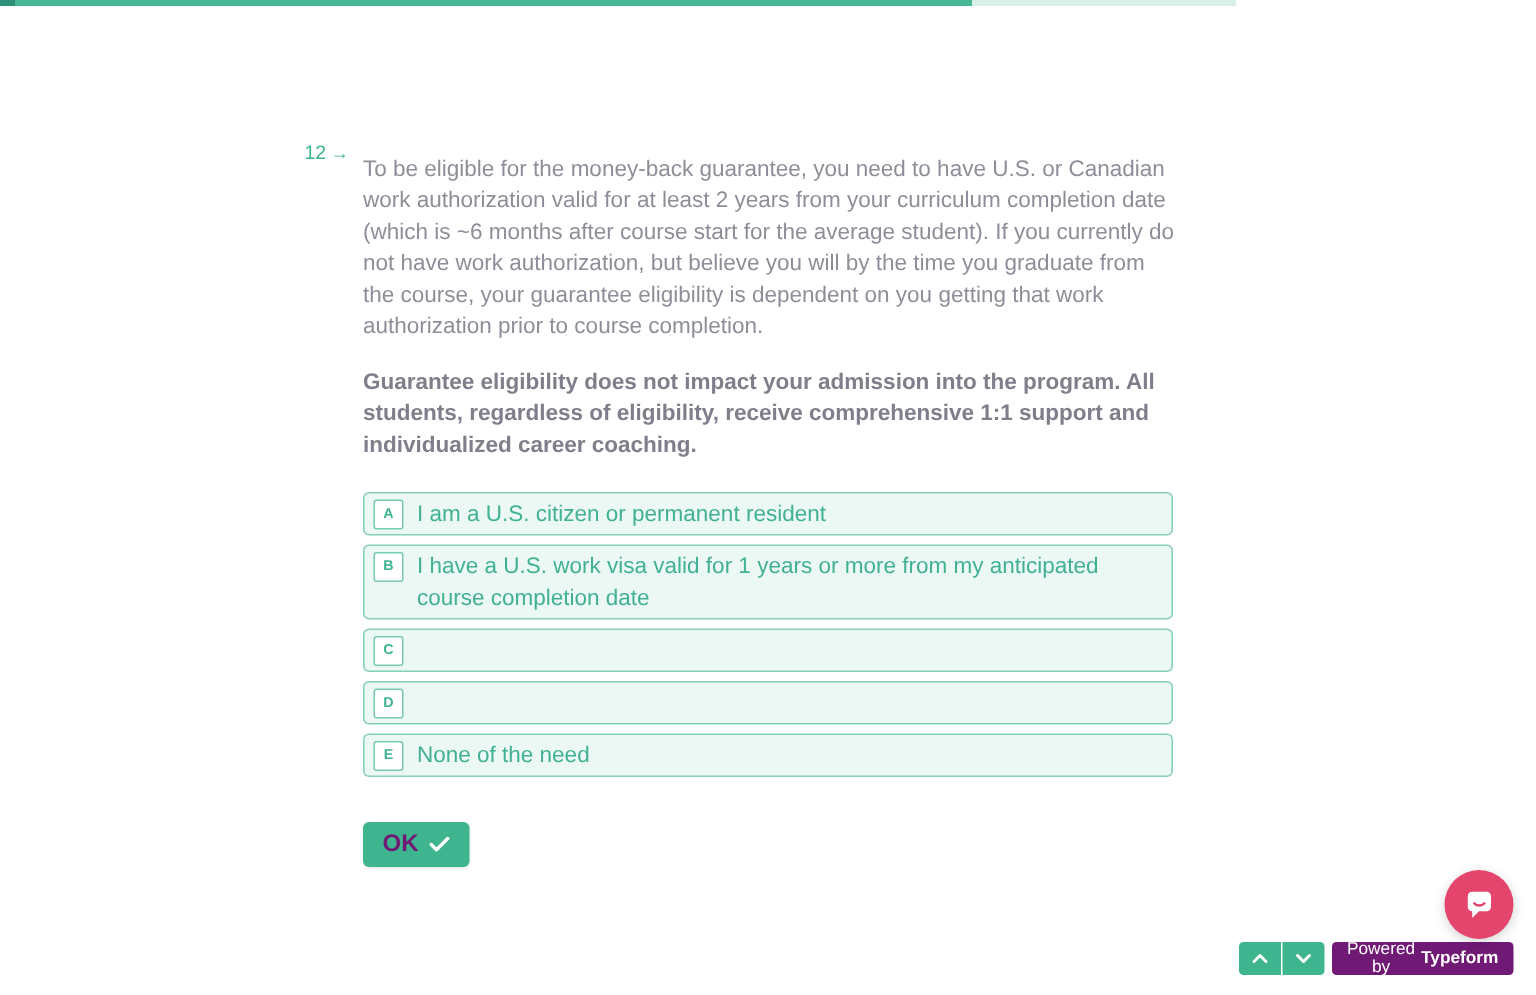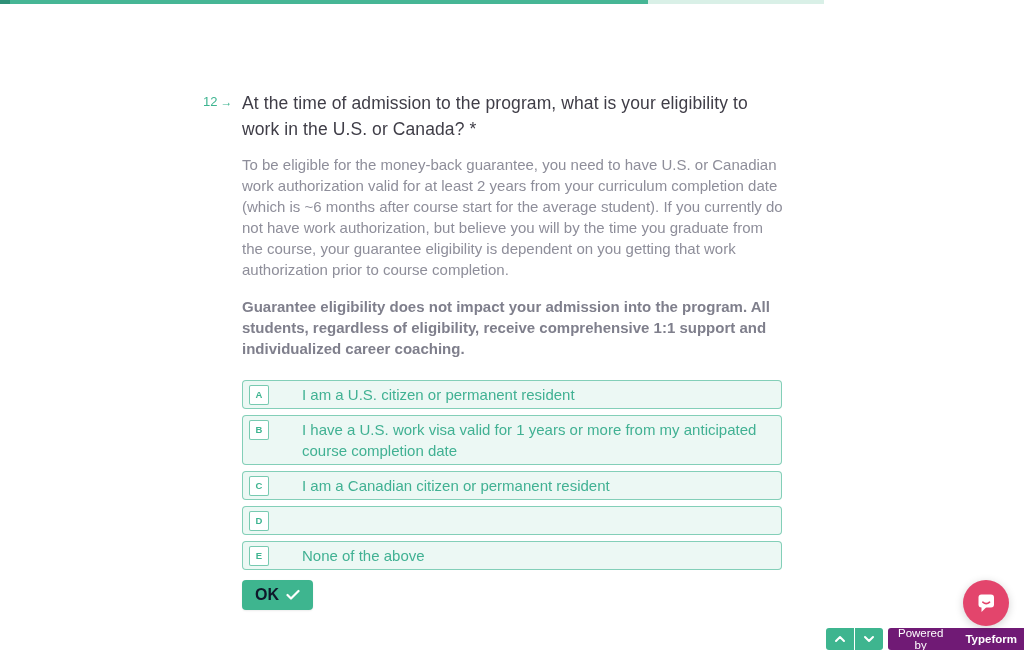--- a/index.html
+++ b/index.html
@@ -47,27 +47,27 @@
     border-radius: 4px;
     padding: 3px 9px 3px 6px;
     cursor: pointer;
   }
   .opt .key {
     flex: 0 0 auto; width: 20px; height: 20px; line-height: 18px;
     background: #ffffff; border: 1px solid rgba(62, 180, 144, 0.7); border-radius: 2px;
     color: #3eb490; font-size: 9.5px; font-weight: bold; text-align: center;
     margin-right: 9px; margin-top: 1px;
   }
-  .opt .lbl { font-size: 15px; line-height: 21px; color: #41b193; margin-left: 24px; }
+  .opt .lbl { font-size: 15px; line-height: 21px; color: #41b193; }
 
   
   .ok-btn {
-    margin-top: 4px;
+    margin-top: 24px;
     display: inline-flex; align-items: center; gap: 7px;
-    background: #3eb58f; color: #0f172a;
+    background: #3eb58f; color: #701a75;
     border: none; border-radius: 4px;
     height: 30px; padding: 0 13px;
     font-family: "Liberation Sans", sans-serif;
     font-size: 16px; font-weight: bold;
     cursor: pointer;
     box-shadow: 0 1px 2px rgba(0,0,0,0.08);
   }
 
   
   .nav-group { position: absolute; left: 826px; top: 628px; display: flex; gap: 1px; }
@@ -78,21 +78,21 @@
   .nav-btn.up { border-radius: 3px 0 0 3px; }
   .nav-btn.down { border-radius: 0 3px 3px 0; }
 
   .brand-badge {
     position: absolute; left: 888px; top: 628px;
     height: 22px; display: inline-flex; align-items: center; gap: 4px;
     background: #701a75; color: #ffffff; border-radius: 3px;
     padding: 0 10px; font-size: 11.5px; cursor: pointer; border: none;
     font-family: "Liberation Sans", sans-serif;
   }
-  .brand-badge .brand { font-weight: bold; margin-left: 18px; }
+  .brand-badge .brand { font-weight: bold; }
 
   
   .chat-btn {
     position: absolute; left: 963px; top: 580px;
     width: 46px; height: 46px; border-radius: 50%;
     background: #e3456c; border: none; cursor: pointer;
     display: flex; align-items: center; justify-content: center;
     box-shadow: 0 2px 8px rgba(0,0,0,0.18);
     z-index: 5;
   }
@@ -106,43 +106,41 @@
     <div class="progress-fill" style="width: 78.6%;"></div>
     <div class="progress-start"></div>
   </div>
 
   <div class="qnum">
     <span>12</span>
     <span class="arrow">→</span>
   </div>
 
   <div class="content">
-    <div class="title">At the time of admission to the program, what is your eligibility to work in the U.S. or Canada? *</div>
     <p class="desc">To be eligible for the money-back guarantee, you need to have U.S. or Canadian work authorization valid for at least 2 years from your curriculum completion date (which is ~6 months after course start for the average student). If you currently do not have work authorization, but believe you will by the time you graduate from the course, your guarantee eligibility is dependent on you getting that work authorization prior to course completion.</p>
     <p class="note">Guarantee eligibility does not impact your admission into the program. All students, regardless of eligibility, receive comprehensive 1:1 support and individualized career coaching.</p>
 
     <div class="options">
       <div class="opt">
         <span class="key">A</span>
         <span class="lbl">I am a U.S. citizen or permanent resident</span>
       </div>
       <div class="opt">
         <span class="key">B</span>
         <span class="lbl">I have a U.S. work visa valid for 1 years or more from my anticipated course completion date</span>
       </div>
       <div class="opt">
         <span class="key">C</span>
-        <span class="lbl">I am a Canadian citizen or permanent resident</span>
       </div>
       <div class="opt">
         <span class="key">D</span>
       </div>
       <div class="opt">
         <span class="key">E</span>
-        <span class="lbl">None of the above</span>
+        <span class="lbl">None of the need</span>
       </div>
     </div>
 
     <button class="ok-btn">
       <span>OK</span>
       <svg width="14" height="12" viewBox="0 0 14 12">
         <polyline points="1.5,6 5,9.5 12.5,2" fill="none" stroke="#ffffff" stroke-width="2.2" stroke-linecap="round" stroke-linejoin="round"></polyline>
       </svg>
     </button>
   </div>

